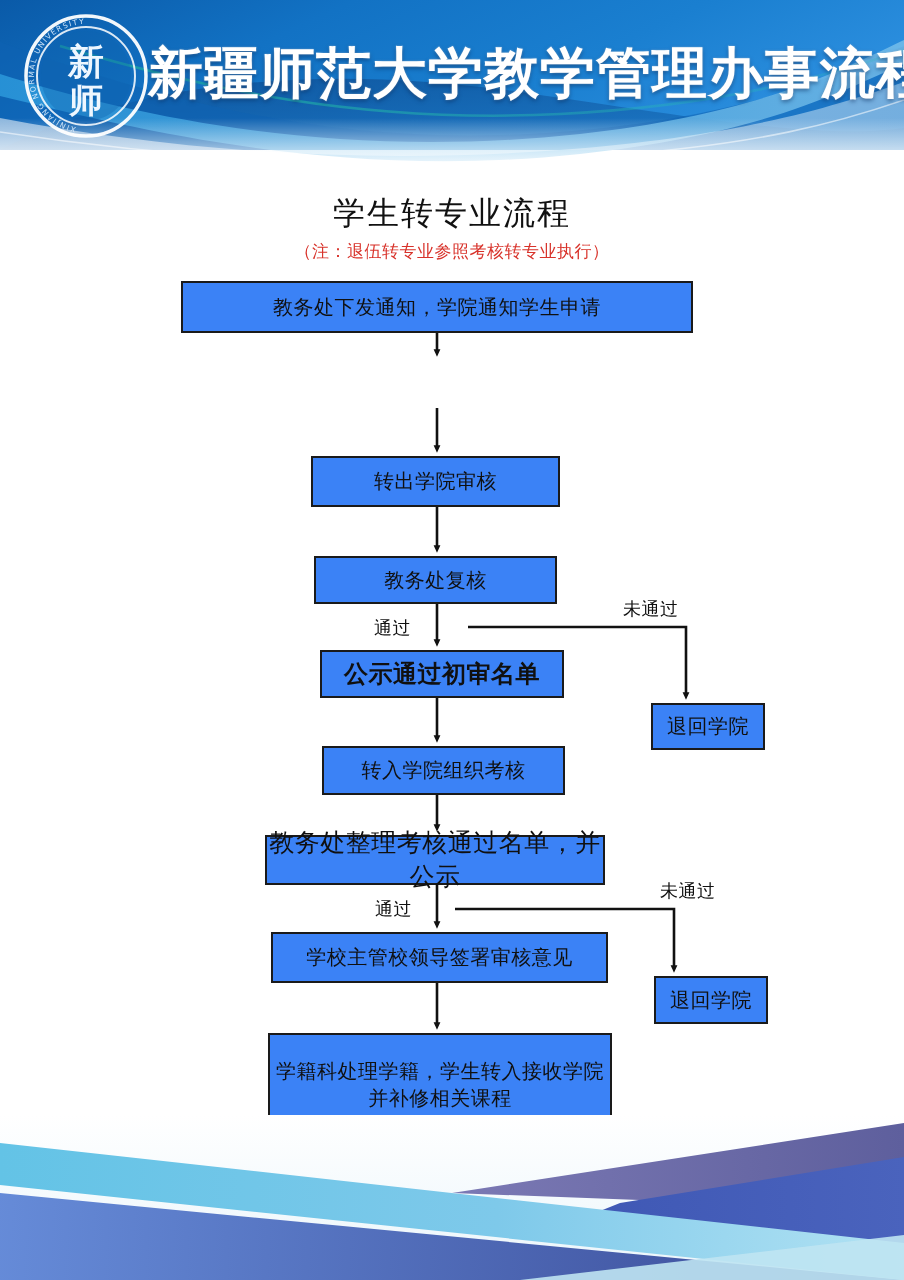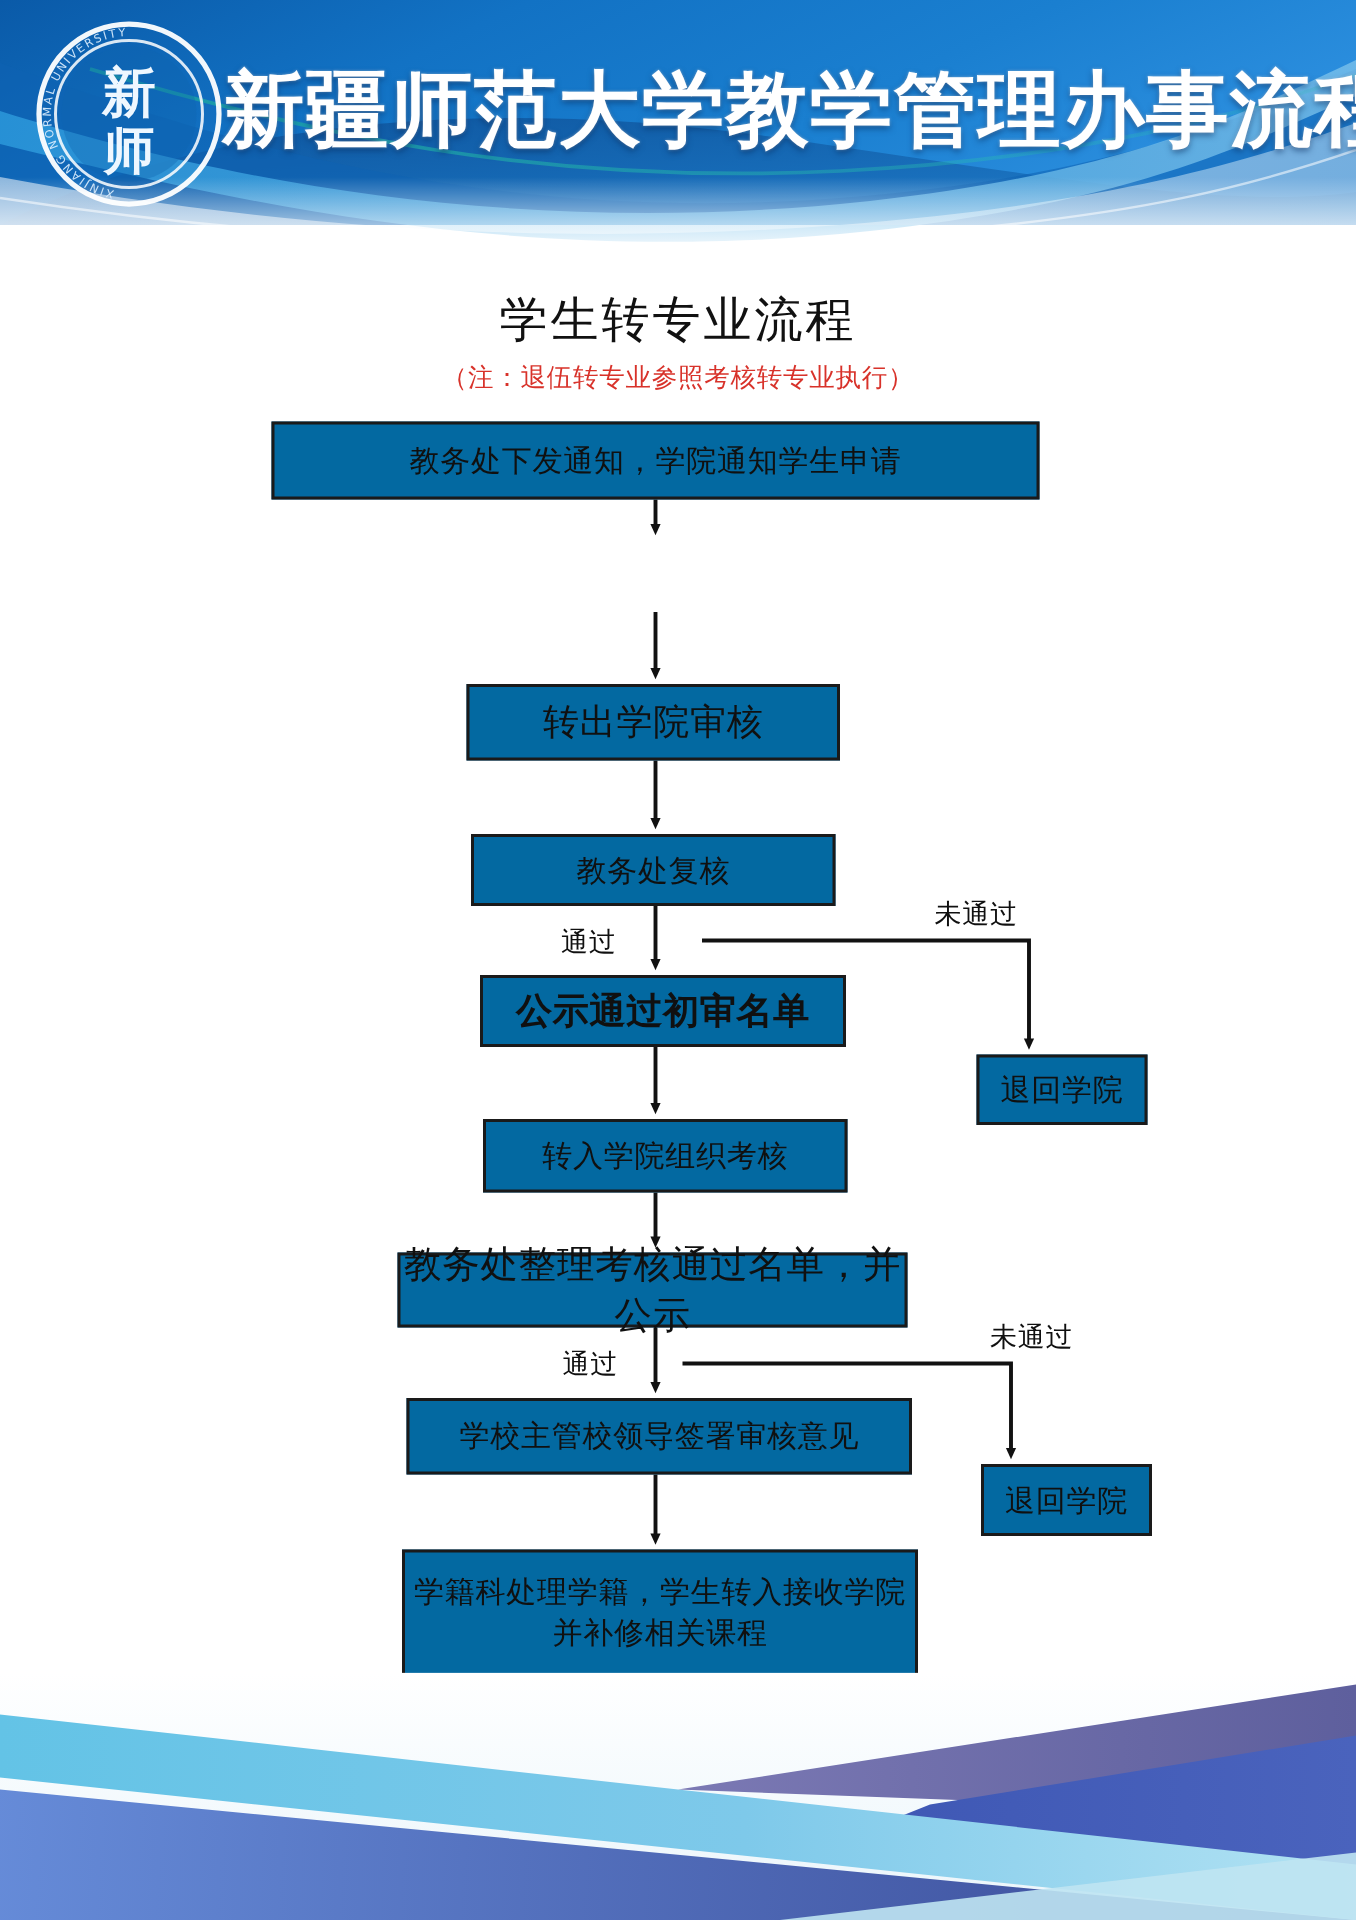--- a/index.html
+++ b/index.html
@@ -30,21 +30,21 @@
     font-size:32px;color:#111;letter-spacing:2px;
   }
   .doc-note{
     position:absolute;left:0;top:240px;width:904px;text-align:center;
     font-size:17px;color:#d8322a;font-weight:normal;letter-spacing:.5px;
   }
 
   
   .flow{position:absolute;left:0;top:0;width:904px;height:1280px;}
   .node{
-    position:absolute;border:2px solid #1a1a1a;background:#0369a1;
+    position:absolute;border:2px solid #1a1a1a;background:#3b82f6;
     display:flex;align-items:center;justify-content:center;text-align:center;
     font-size:19px;color:#101010;line-height:1.35;box-sizing:border-box;
     letter-spacing:.5px;
   }
   .node .line2{display:block;}
   .edge-label{
     position:absolute;font-size:18px;color:#101010;white-space:nowrap;letter-spacing:.5px;
   }
   .conn{position:absolute;}
 
@@ -150,21 +150,21 @@
 
         <path d="M455,909 L674,909 L674,969" marker-end="url(#arrow)"></path>
       </g>
     </svg>
 
     <div class="node" style="left:181px;top:281px;width:512px;height:52px;font-size:20px;">
       <span>教务处下发通知，学院通知学生申请</span>
     </div>
 
 
-    <div class="node" style="left:311px;top:456px;width:249px;height:51px;font-size:24px;">
+    <div class="node" style="left:311px;top:456px;width:249px;height:51px;font-size:20px;">
       <span>转出学院审核</span>
     </div>
 
     <div class="node" style="left:314px;top:556px;width:243px;height:48px;font-size:20px;">
       <span>教务处复核</span>
     </div>
 
     <div class="node" style="left:320px;top:650px;width:244px;height:48px;font-size:24px;font-weight:bold;">
       <span>公示通过初审名单</span>
     </div>
@@ -174,21 +174,21 @@
     </div>
 
     <div class="node" style="left:265px;top:835px;width:340px;height:50px;font-size:25px;">
       <span>教务处整理考核通过名单，并公示</span>
     </div>
 
     <div class="node" style="left:271px;top:932px;width:337px;height:51px;font-size:20px;">
       <span>学校主管校领导签署审核意见</span>
     </div>
 
-    <div class="node" style="left:268px;top:1033px;width:344px;height:90px;font-size:20px;flex-direction:column;justify-content:flex-start;padding-top:13px;">
+    <div class="node" style="left:268px;top:1033px;width:344px;height:90px;font-size:20px;flex-direction:column;justify-content:center;padding-top:13px;">
       <span class="line2">学籍科处理学籍，学生转入接收学院</span>
       <span class="line2">并补修相关课程</span>
     </div>
 
     <div class="node" style="left:651px;top:703px;width:114px;height:47px;font-size:20px;">
       <span>退回学院</span>
     </div>
 
     <div class="node" style="left:654px;top:976px;width:114px;height:48px;font-size:20px;">
       <span>退回学院</span>

